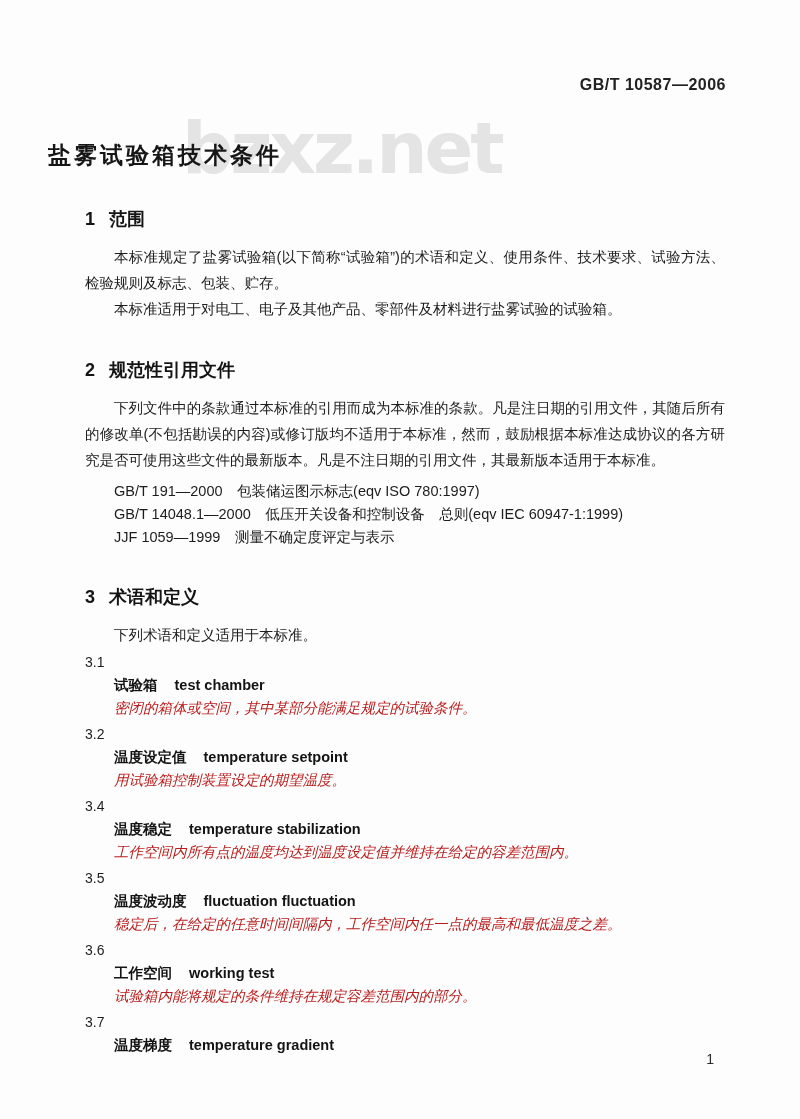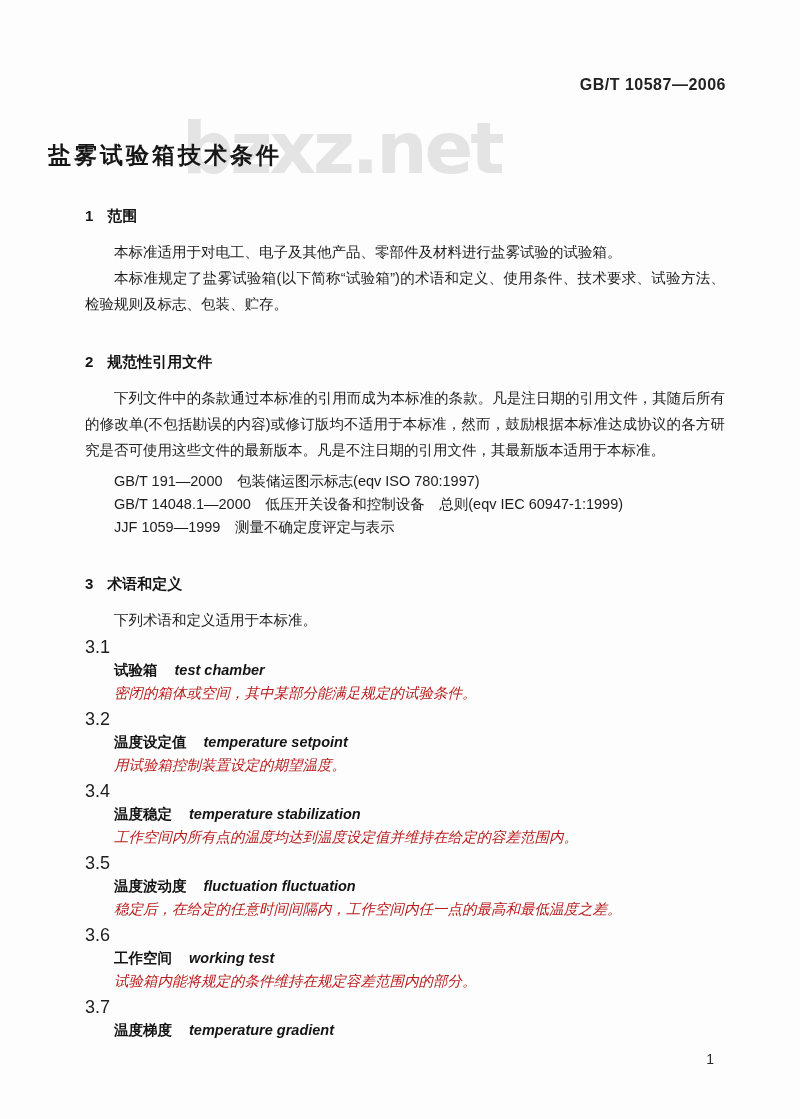--- a/index.html
+++ b/index.html
@@ -53,21 +53,21 @@
     margin-left: 48px;
   }
   .content {
     position: relative;
     z-index: 1;
     padding: 0 75px 0 85px;
   }
   .sec-heading {
     margin-top: 36px;
     margin-bottom: 13px;
-    font-size: 15px;
+    font-size: 18px;
     font-weight: 700;
     color: #141414;
   }
   .sec-num { margin-right: 14px; }
   .para {
     text-indent: 2em;
     font-size: 14.5px;
     line-height: 26px;
     color: #1d1d1d;
     text-align: justify;
@@ -75,32 +75,32 @@
   .refs { margin-top: 7px; }
   .ref {
     padding-left: 29px;
     font-size: 14.5px;
     line-height: 23px;
     color: #1d1d1d;
   }
   .terms { margin-top: 2px; }
   .term { margin-top: 3px; }
   .term-num {
-    font-size: 18px;
+    font-size: 14px;
     line-height: 23px;
     color: #1d1d1d;
   }
   .term-line {
     padding-left: 29px;
     font-size: 14.5px;
     font-weight: 700;
     line-height: 23px;
     color: #141414;
   }
-  .term-line .en { margin-left: 17px; font-style: italic; }
+  .term-line .en { margin-left: 17px; }
   .term-def {
     padding-left: 29px;
     font-size: 14.5px;
     line-height: 23px;
     color: #b91c1c;
     font-style: italic;
   }
   .page-number {
     position: absolute;
     right: 86px;
@@ -121,22 +121,22 @@
     <span class="std-code">GB/T 10587—2006</span>
   </div>
 
   <h1 class="doc-title">盐雾试验箱技术条件</h1>
 
   <div class="content">
 
     <div class="sec-heading">
       <span class="sec-num">1</span><span class="sec-title">范围</span>
     </div>
+    <p class="para">本标准规定了盐雾试验箱(以下简称“试验箱”)的术语和定义、使用条件、技术要求、试验方法、检验规则及标志、包装、贮存。</p>
     <p class="para">本标准适用于对电工、电子及其他产品、零部件及材料进行盐雾试验的试验箱。</p>
-    <p class="para">本标准规定了盐雾试验箱(以下简称“试验箱”)的术语和定义、使用条件、技术要求、试验方法、检验规则及标志、包装、贮存。</p>
 
     <div class="sec-heading">
       <span class="sec-num">2</span><span class="sec-title">规范性引用文件</span>
     </div>
     <p class="para">下列文件中的条款通过本标准的引用而成为本标准的条款。凡是注日期的引用文件，其随后所有的修改单(不包括勘误的内容)或修订版均不适用于本标准，然而，鼓励根据本标准达成协议的各方研究是否可使用这些文件的最新版本。凡是不注日期的引用文件，其最新版本适用于本标准。</p>
     <div class="refs">
       <p class="ref">GB/T 191—2000　包装储运图示标志(eqv ISO 780:1997)</p>
       <p class="ref">GB/T 14048.1—2000　低压开关设备和控制设备　总则(eqv IEC 60947-1:1999)</p>
       <p class="ref">JJF 1059—1999　测量不确定度评定与表示</p>
     </div>

